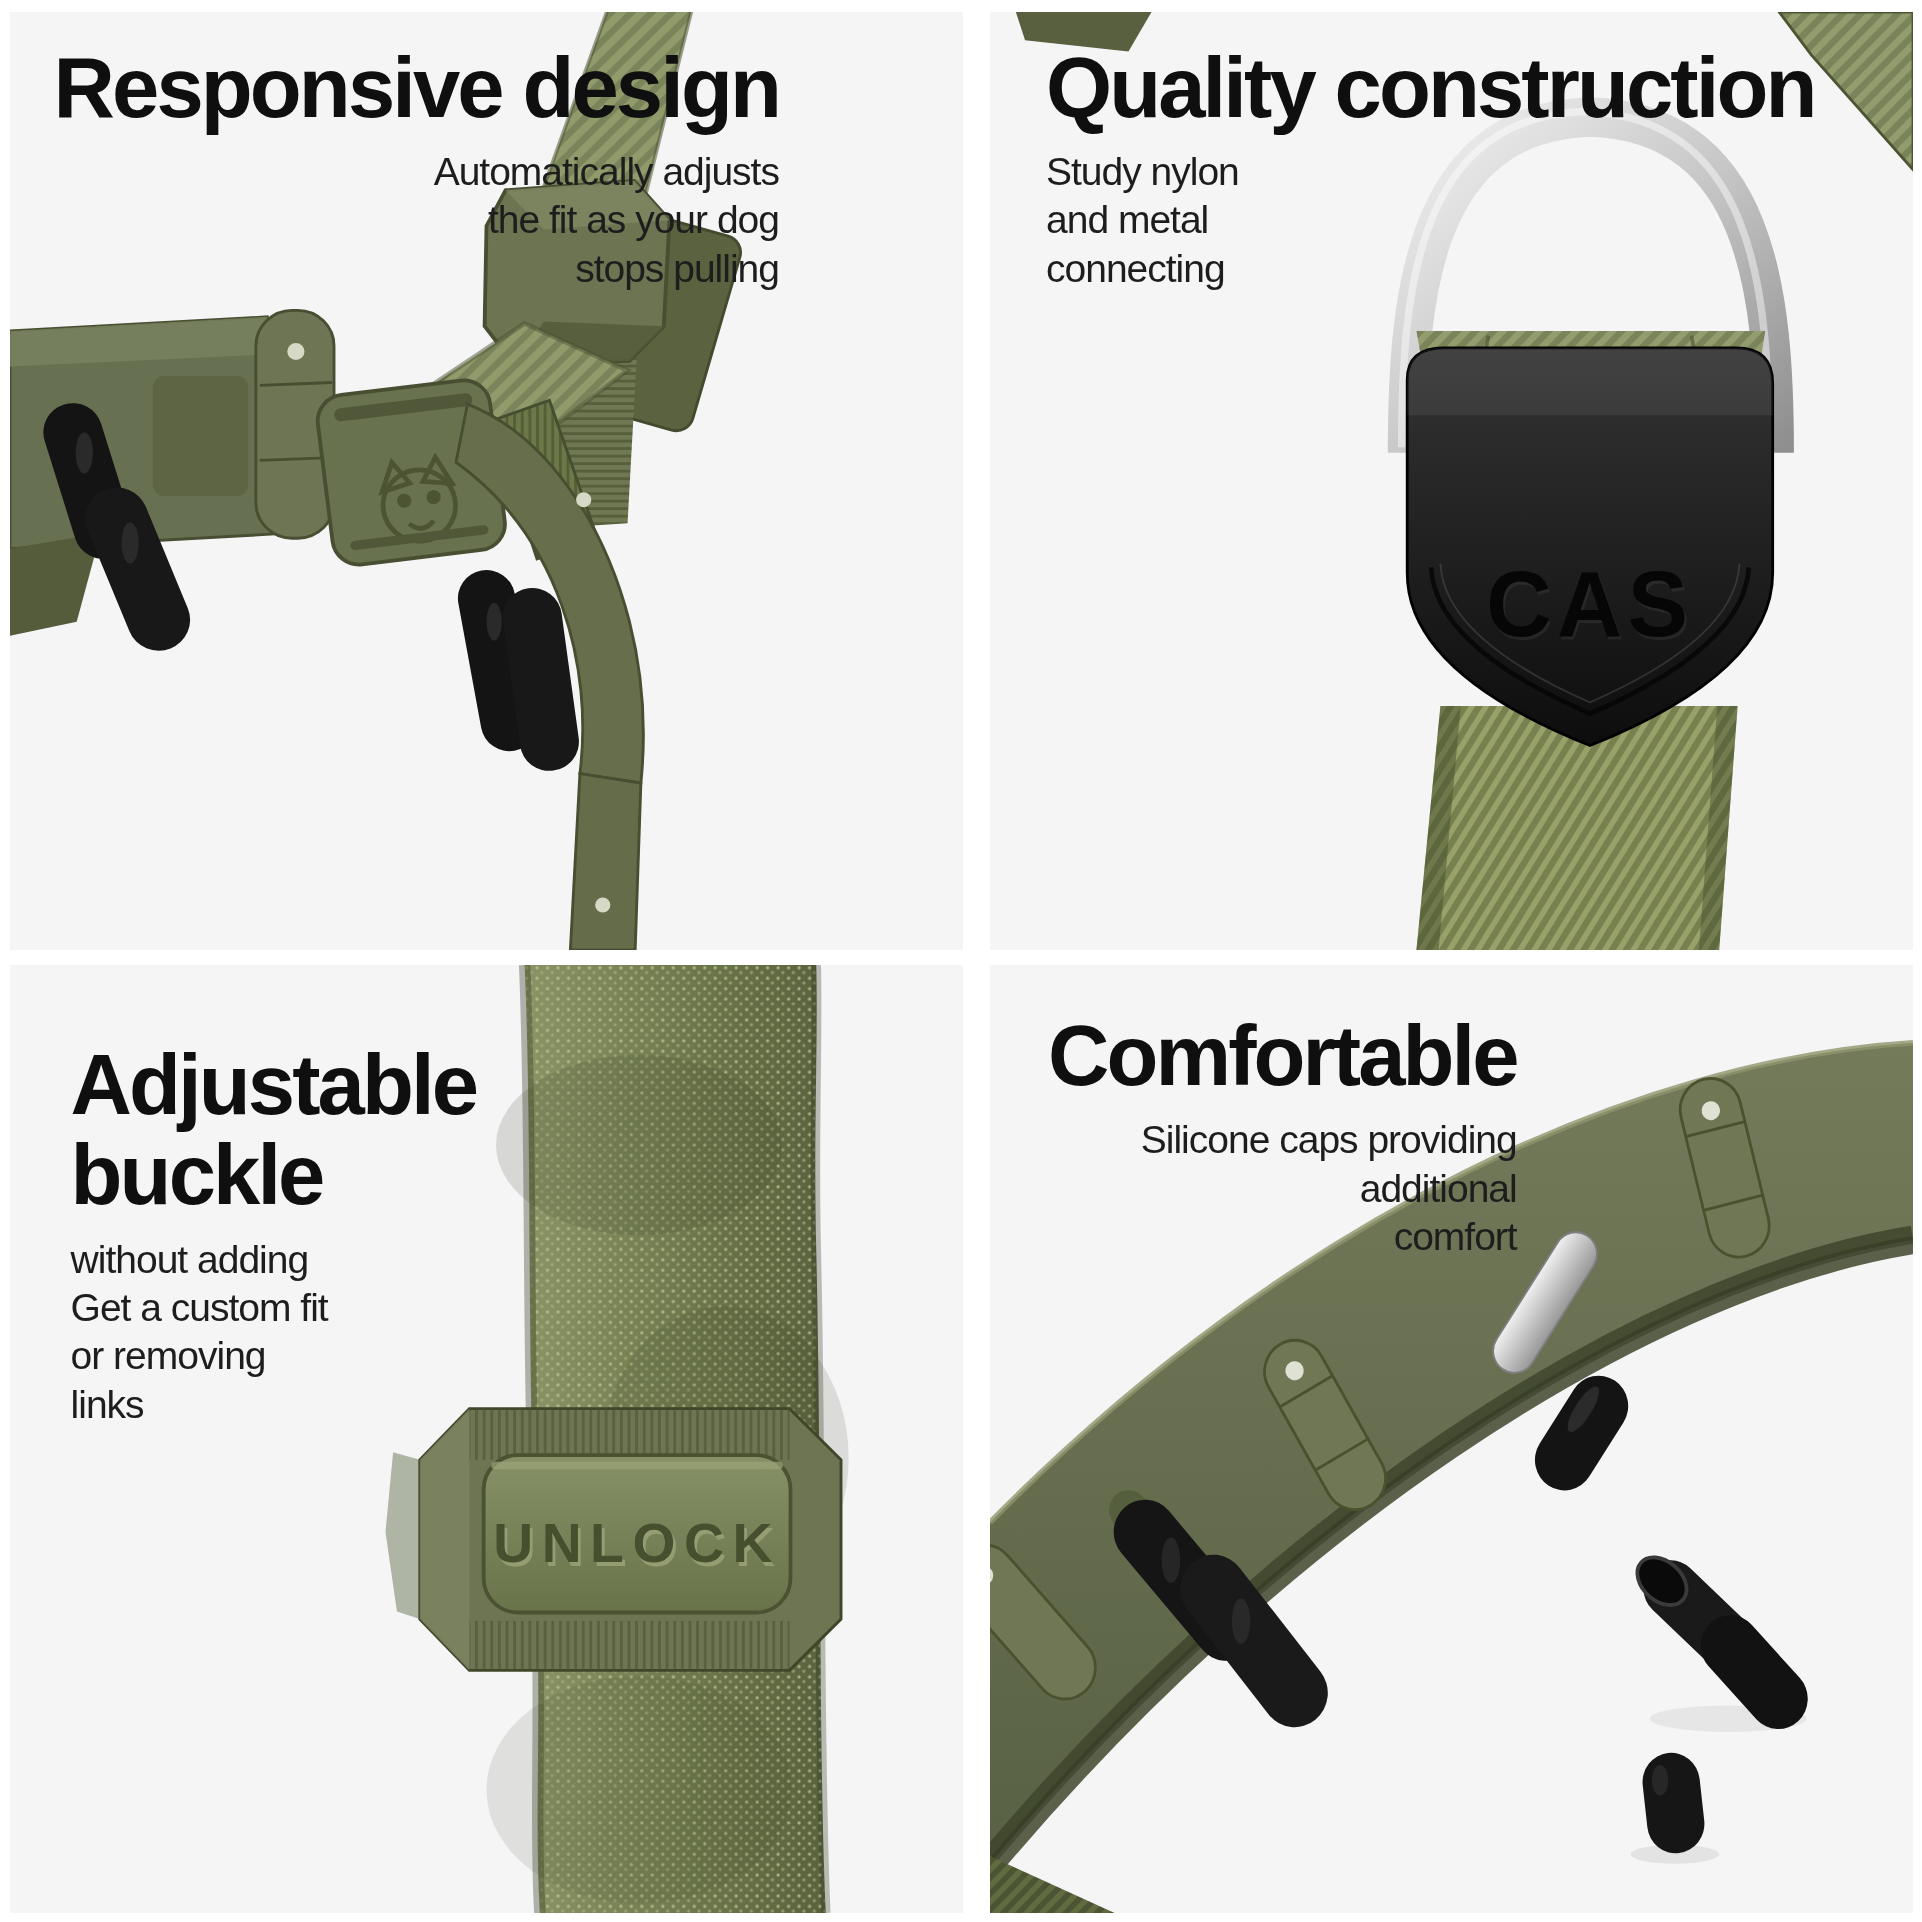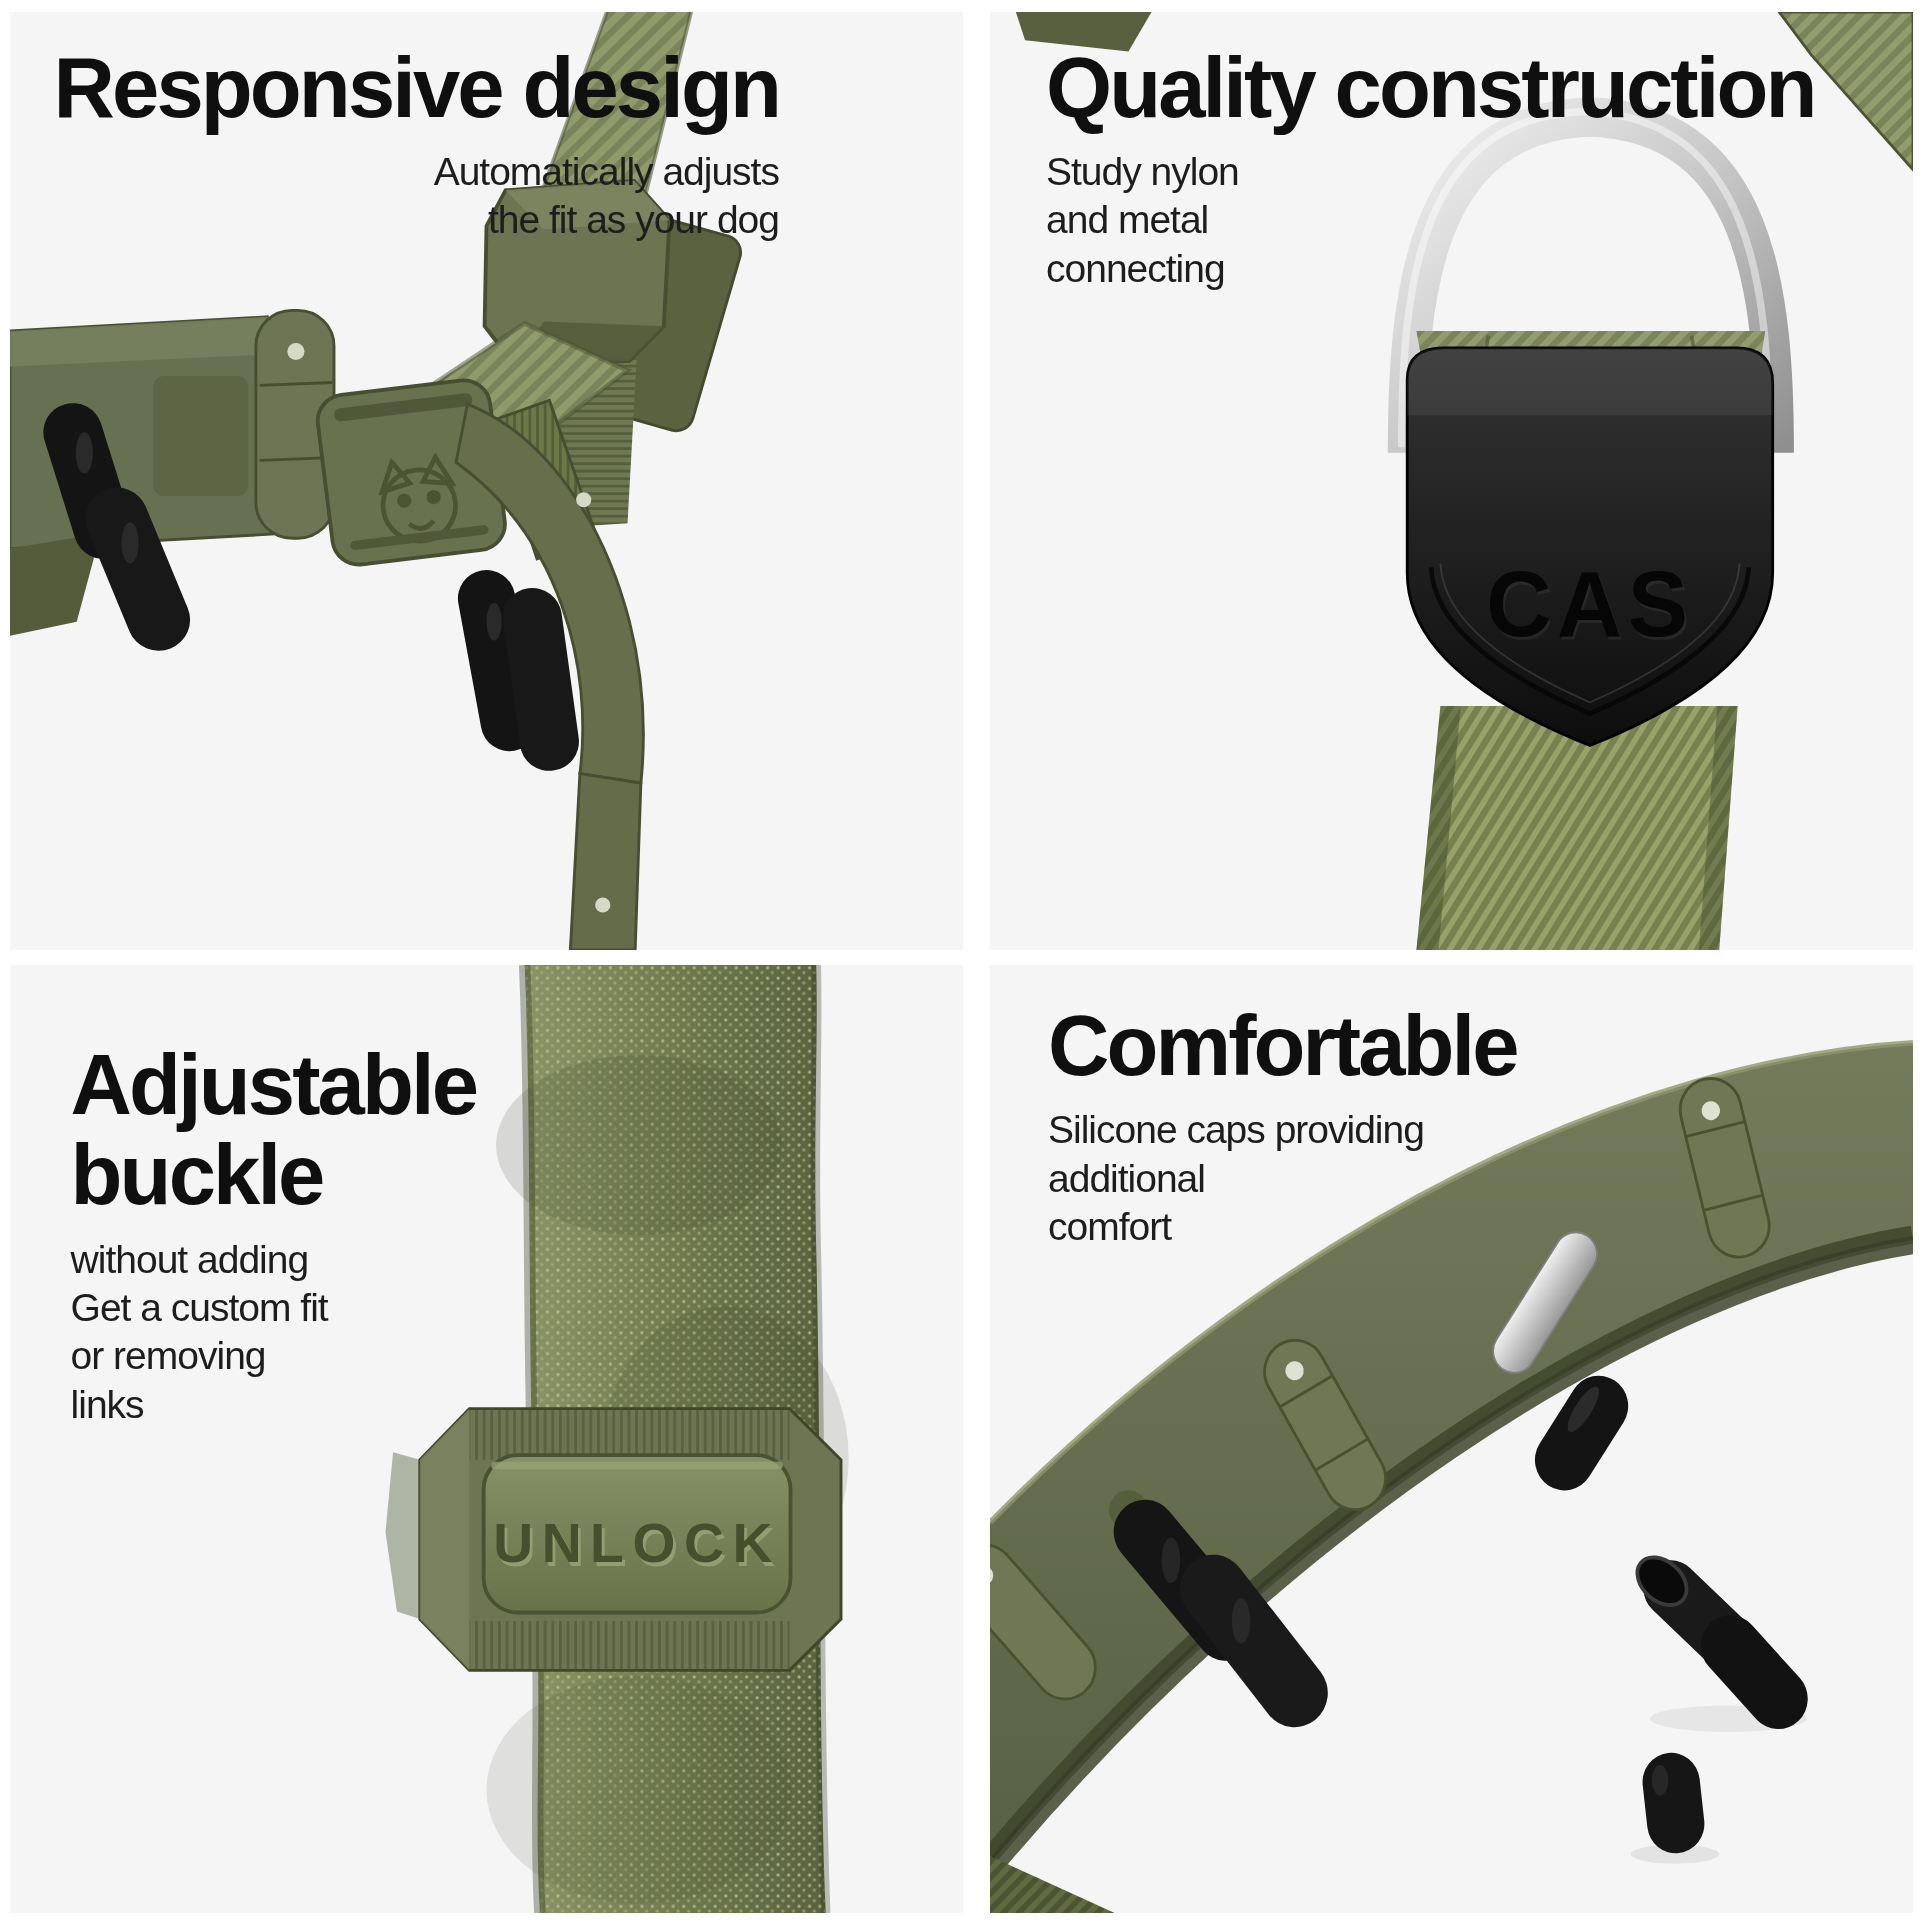--- a/index.html
+++ b/index.html
@@ -9,21 +9,21 @@
   #tile-tr{left:990px;top:11.5px;width:923px;height:938px;}
   #tile-bl{left:9.6px;top:965px;width:953px;height:948px;}
   #tile-br{left:990px;top:965px;width:923px;height:948px;}
   .photo{position:absolute;inset:0;width:100%;height:100%;z-index:1;}
   .copy{position:absolute;z-index:2;}
   .title{font-weight:700;font-size:85px;line-height:1.06;color:#0f0f0f;letter-spacing:-2.9px;}
   .body{margin-top:15.4px;font-weight:400;font-size:39px;line-height:1.24;color:#1d1d1d;letter-spacing:-1px;}
   #tile-tl .copy{left:44px;top:31px;text-align:right;}
   #tile-tr .copy{left:56px;top:31px;}
   #tile-bl .copy{left:61px;top:75px;}
-  #tile-br .copy{left:58px;top:36px;}
+  #tile-br .copy{left:58px;top:46px;text-align:right;}
   text{font-family:"Liberation Sans",sans-serif;}
 </style>
 </head>
 <body>
 
 <div class="tile" id="tile-tl">
   <svg class="photo" viewBox="0 0 1000 1000" preserveAspectRatio="none">
     <defs>
       <pattern id="tlWeb" width="15" height="15" patternTransform="rotate(45)" patternUnits="userSpaceOnUse">
         <rect width="15" height="15" fill="#79845a"></rect>
@@ -106,20 +106,21 @@
       <line x1="500" y1="625" x2="524" y2="758" stroke="#141414" stroke-width="60" stroke-linecap="round"></line>
       <line x1="548" y1="645" x2="566" y2="778" stroke="#181818" stroke-width="62" stroke-linecap="round"></line>
       <ellipse cx="508" cy="650" rx="8" ry="20" fill="#3c3c3c" opacity=".55"></ellipse>
     </g>
   </svg>
   <div class="copy">
     <div class="title">Responsive design</div>
     <div class="body">
       <div>Automatically adjusts</div>
       <div>the fit as your dog</div>
+      <div>stops pulling</div>
     </div>
   </div>
 </div>
 
 <div class="tile" id="tile-tr">
   <svg class="photo" viewBox="0 0 1000 1000" preserveAspectRatio="none">
     <defs>
       <linearGradient id="trMetal" x1="0" y1="0" x2="1" y2="1">
         <stop offset="0" stop-color="#f2f2f2"></stop>
           <stop offset=".5" stop-color="#c7c7c7"></stop>

